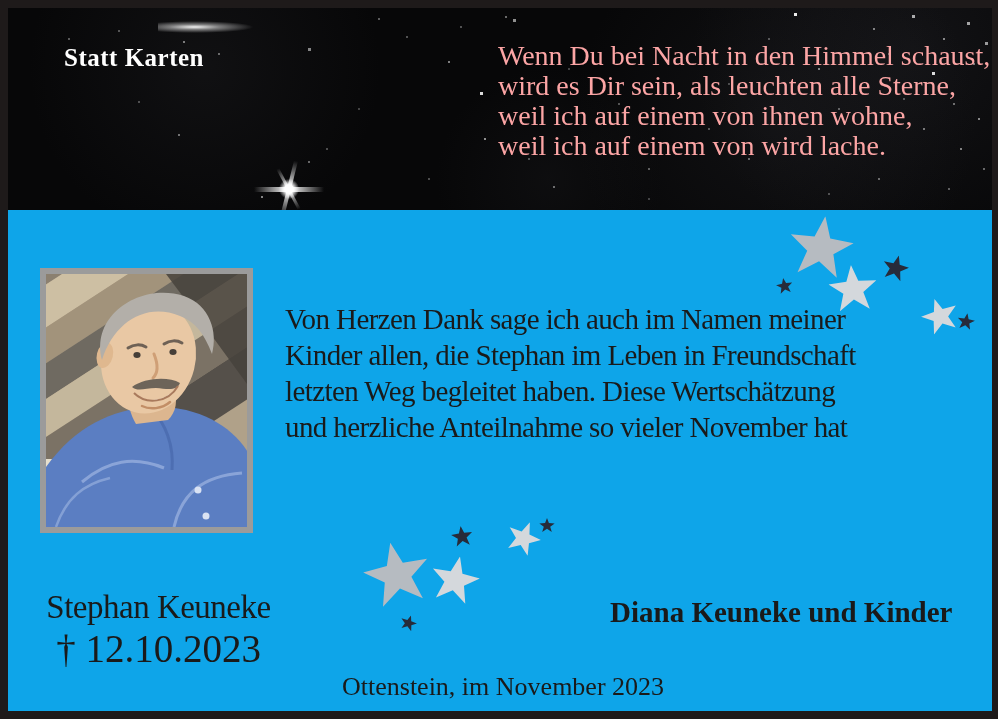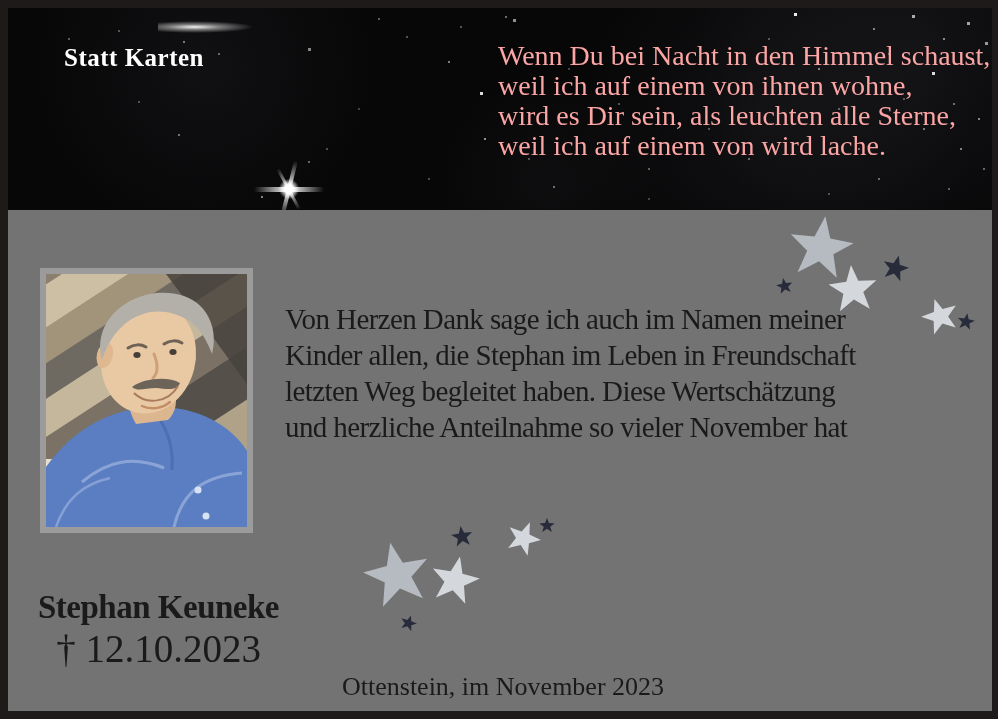--- a/index.html
+++ b/index.html
@@ -73,30 +73,30 @@
 
   .statt-karten {
     position:absolute; left:56px; top:36px;
     color:#fff; font-weight:bold; font-size:25px; letter-spacing:.5px;
   }
   .poem { position:absolute; left:490px; top:33px; color:#fca5a5; font-size:28px; line-height:30px; white-space:nowrap; }
 
   
   .body {
     position:absolute; left:8px; top:210px; width:984px; height:501px;
-    background:#737373; color:#1a1a1a;
+    background:#0ea5e9; color:#1a1a1a;
   }
   .photo-frame {
     position:absolute; left:32px; top:58px; width:213px; height:265px;
     border:6px solid var(--photo-border, #9b9b9b); background:#b0a189;
   }
   .photo-frame svg { display:block; }
   .thanks { position:absolute; left:277px; top:91px; font-size:29px; line-height:36px; letter-spacing:-0.6px; white-space:nowrap; }
   .deceased-block { position:absolute; left:8px; top:379px; width:285px; text-align:center; }
-  .deceased-name { font-size:33px; font-weight:bold; letter-spacing:-0.5px; }
+  .deceased-name { font-size:33px; font-weight:normal; letter-spacing:-0.5px; }
   .death-date { font-size:39px; }
   .family-signature { position:absolute; left:602px; top:386px; font-size:29px; font-weight:bold; white-space:nowrap; }
   .place-date { position:absolute; left:294px; top:462px; font-size:26px; white-space:nowrap;margin-left:40px; }
 
   
   .star {
     position:absolute;
     clip-path:polygon(50% 0%, 62% 34%, 98% 36%, 70% 58%, 80% 94%, 50% 72%, 20% 94%, 30% 58%, 2% 36%, 38% 34%);
   }
   .sg { background:var(--star-gray, #b6bbc1); }
@@ -115,22 +115,22 @@
     <div class="streak"></div>
     <div class="sparkle">
       <div class="bar-h"></div>
       <div class="bar-v1"></div>
       <div class="bar-v2"></div>
       <div class="core"></div>
     </div>
     <div class="statt-karten">Statt Karten</div>
     <div class="poem">
       <div>Wenn Du bei Nacht in den Himmel schaust,</div>
+      <div>wird es Dir sein, als leuchten alle Sterne,</div>
       <div>weil ich auf einem von ihnen wohne,</div>
-      <div>wird es Dir sein, als leuchten alle Sterne,</div>
       <div>weil ich auf einem von wird lache.</div>
     </div>
   </div>
 
   <div class="body">
 
     <div class="star sg" style="left:780px;top:6px;width:66px;height:63px;transform:rotate(8deg);"></div>
     <div class="star sl" style="left:820px;top:55px;width:50px;height:48px;transform:rotate(-5deg);"></div>
     <div class="star sd" style="left:874px;top:45px;width:27px;height:26px;transform:rotate(15deg);"></div>
     <div class="star sd" style="left:768px;top:68px;width:17px;height:16px;transform:rotate(-10deg);"></div>
@@ -188,16 +188,17 @@
       <div>Kinder allen, die Stephan im Leben in Freundschaft</div>
       <div>letzten Weg begleitet haben. Diese Wertschätzung</div>
       <div>und herzliche Anteilnahme so vieler November hat</div>
     </div>
 
     <div class="deceased-block">
       <div class="deceased-name">Stephan Keuneke</div>
       <div class="death-date">† 12.10.2023</div>
     </div>
 
+    <div class="family-signature">Diana Keuneke und Kinder</div>
 
     <div class="place-date">Ottenstein, im November 2023</div>
   </div>
 </div>
 
 </body></html>

